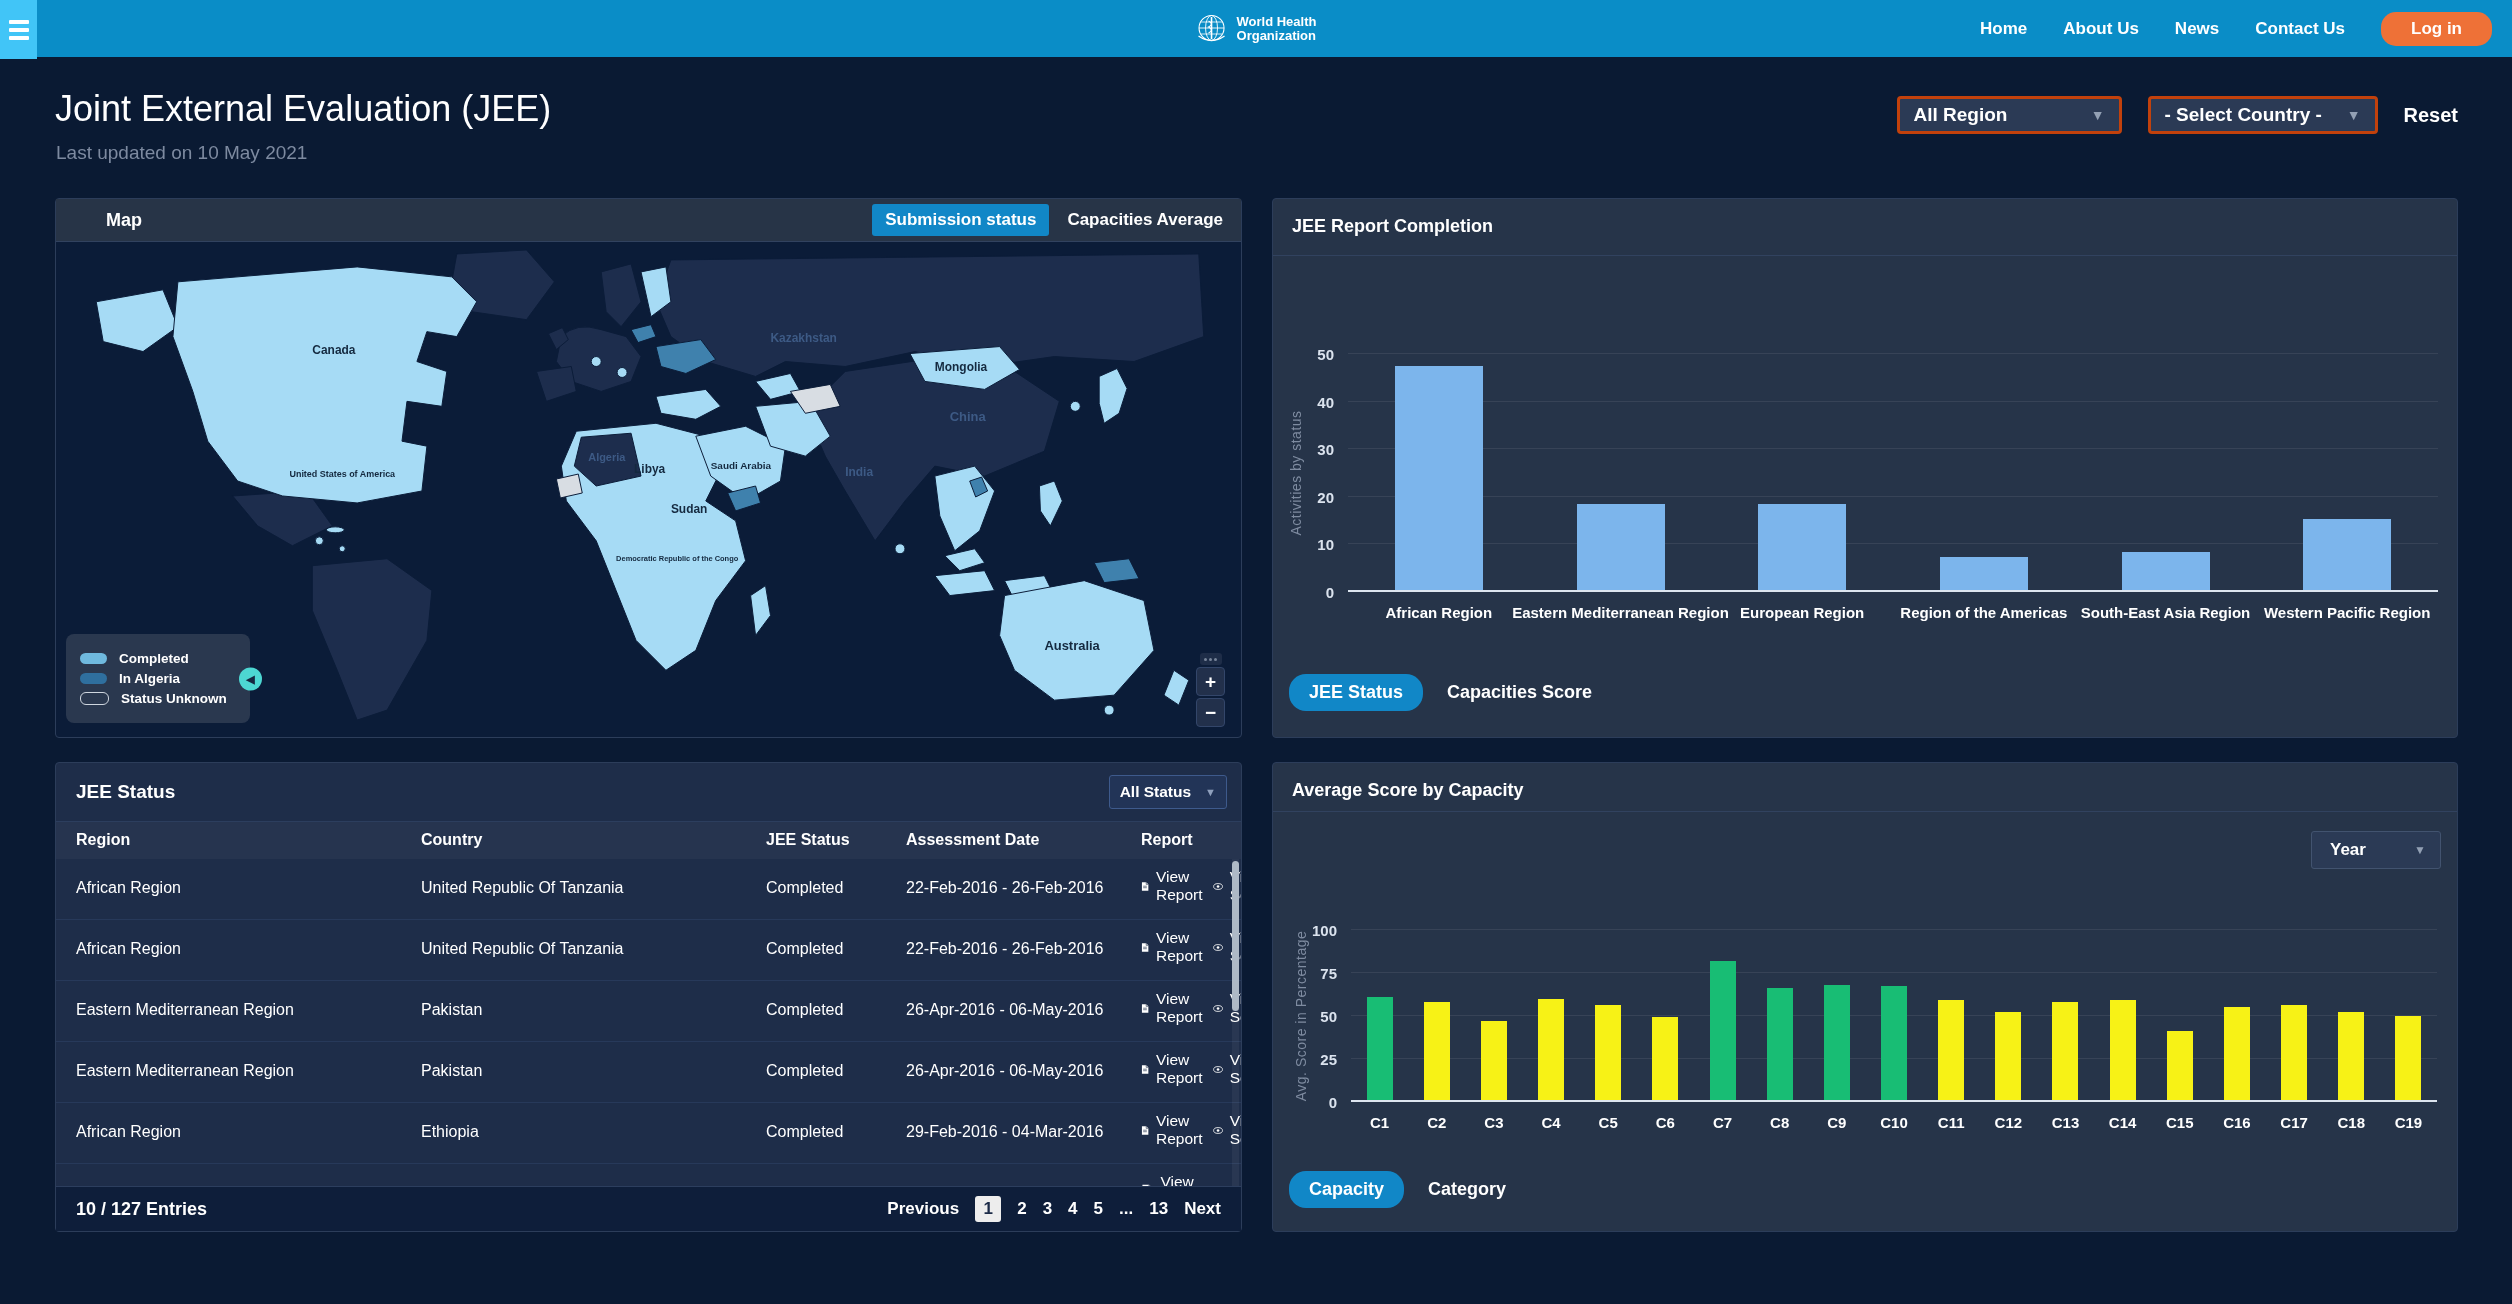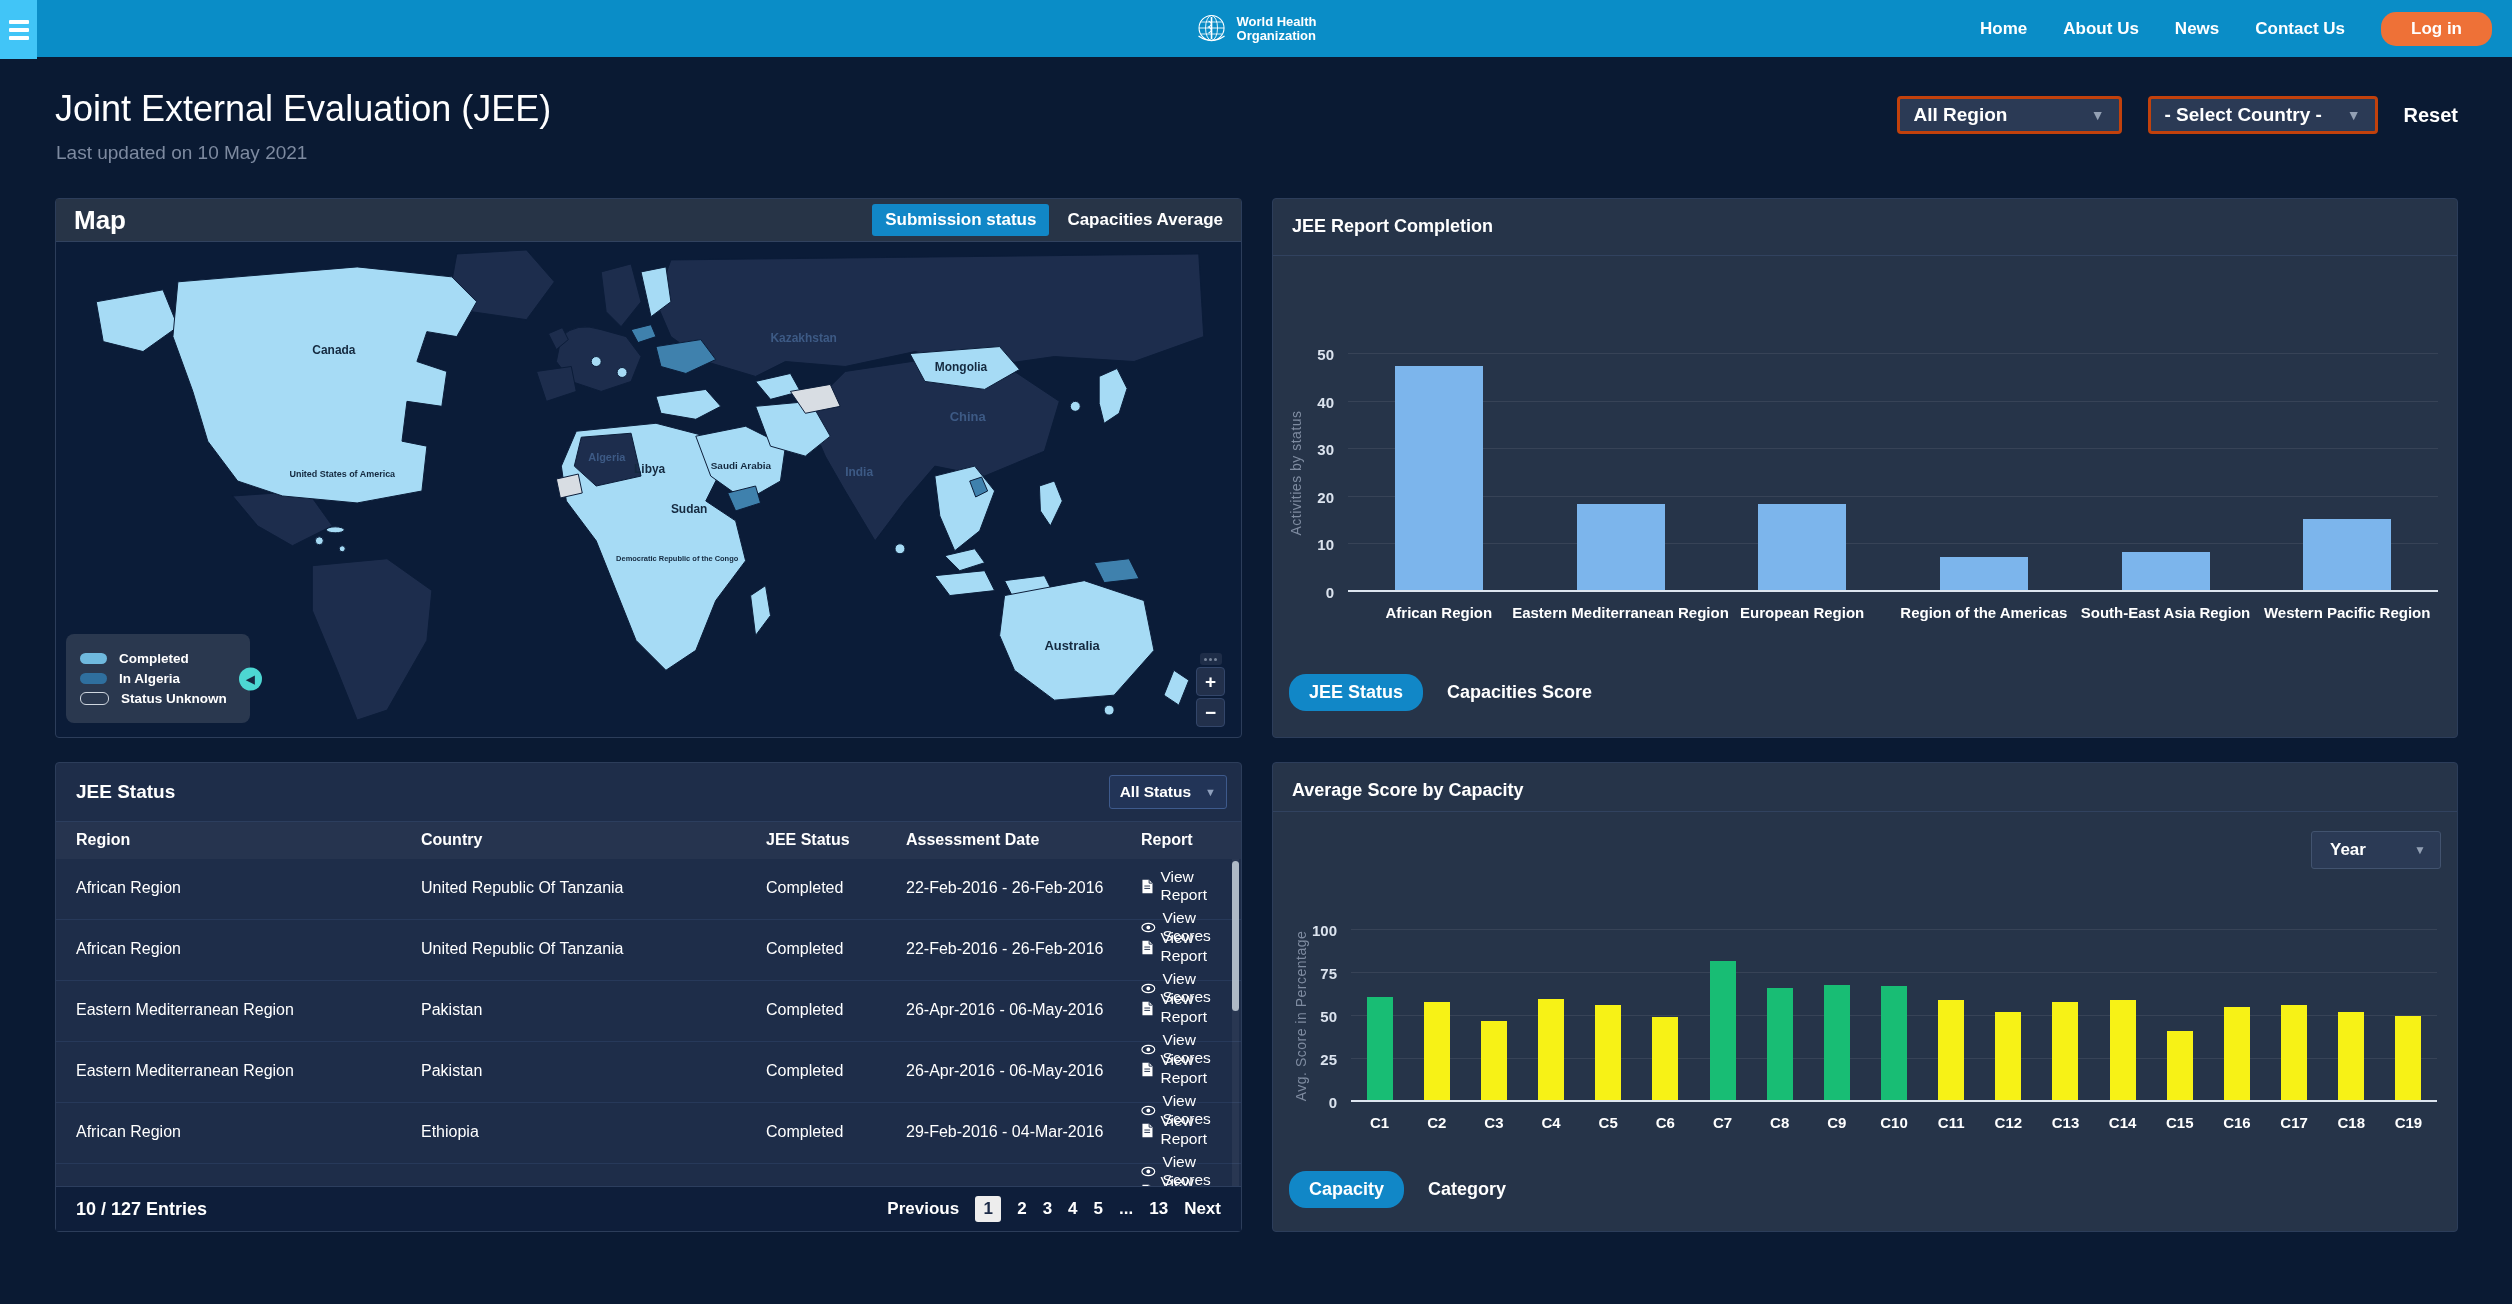--- a/index.html
+++ b/index.html
@@ -20,21 +20,21 @@
   .select{height:38px;background:#2b3a55;border:3px solid #c2410c;border-radius:4px;display:flex;align-items:center;justify-content:space-between;padding:0 14px;font-size:19px;font-weight:bold;cursor:pointer;box-sizing:border-box;}
   .select .caret{color:#93a0b4;font-size:14px;margin-left:16px;}
   .reset{font-size:20px;font-weight:bold;cursor:pointer;}
   
   .panel{position:absolute;border:1px solid #2c3d5a;border-radius:4px;box-sizing:border-box;}
   #map-panel{left:55px;top:198px;width:1187px;height:540px;background:#0b1c38;}
   #rc-panel{left:1272px;top:198px;width:1186px;height:540px;background:#263449;}
   #table-panel{left:55px;top:762px;width:1187px;height:470px;background:#1e2d49;}
   #cap-panel{left:1272px;top:762px;width:1186px;height:470px;background:#263449;}
   .panel-hd{height:42px;background:#273447;border-bottom:1px solid #31425f;display:flex;align-items:center;justify-content:space-between;padding:0 18px;}
-  .panel-hd .t{font-size:26px;font-weight:bold;}
+  .panel-hd .t{font-size:18px;font-weight:bold;margin-left:32px;}
   .toggle{display:flex;align-items:center;gap:18px;font-size:17px;font-weight:bold;}
   .pill-sq{background:#1187c7;border-radius:3px;padding:6px 13px;cursor:pointer;}
   .plainbtn{cursor:pointer;}
   
   .map-body{position:absolute;left:0;top:43px;right:0;bottom:0;}
   .legend{position:absolute;left:10px;bottom:14px;width:158px;background:rgba(44,57,80,.96);border-radius:8px;padding:12px 12px 12px 14px;}
   .legend-row{display:flex;align-items:center;gap:12px;margin:5px 0;}
   .legend-pill{width:27px;height:11px;border-radius:6px;}
   .legend-pill.outline{background:transparent;border:1.5px solid #cfd6df;}
   .legend-row span{font-size:13.5px;font-weight:bold;}
@@ -63,21 +63,21 @@
   .status-select .caret{color:#8fa0bd;font-size:11px;margin-left:14px;}
   .colhead{position:absolute;left:0;right:0;top:59px;height:37px;background:#26344f;}
   .colhead div{position:absolute;top:9px;font-size:16px;font-weight:bold;}
   .rows{position:absolute;left:0;right:0;top:96px;height:329px;overflow:hidden;}
   .trow{position:relative;height:60px;border-bottom:1px solid #27395a;font-size:16px;}
   .trow div{position:absolute;top:20px;}
   .c-region{left:20px;width:330px;}
   .c-country{left:365px;width:330px;}
   .c-status{left:710px;width:130px;}
   .c-date{left:850px;width:230px;}
-  .c-report{left:1085px;top:9px !important;display:flex;flex-direction:column;gap:5px;font-size:15.5px;}
+  .c-report{left:1085px;top:9px !important;display:flex;flex-direction:row;gap:5px;font-size:15.5px;}
   .rlink{display:flex;align-items:center;gap:7px;cursor:pointer;}
   .scrolltrack{position:absolute;right:2px;top:96px;width:7px;height:329px;background:rgba(255,255,255,.05);}
   .scrollthumb{position:absolute;right:2px;top:98px;width:7px;height:150px;background:#aeb9c6;border-radius:4px;cursor:grab;}
   .tbl-ft{position:absolute;left:0;right:0;bottom:0;height:45px;background:#0e1e3a;border-top:1px solid #2c3e5e;display:flex;align-items:center;justify-content:space-between;padding:0 20px;box-sizing:border-box;}
   .entries{font-size:18px;font-weight:bold;}
   .pager{display:flex;align-items:center;gap:16px;font-size:17px;font-weight:bold;}
   .pg{cursor:pointer;}
   .pg.active{background:#ededed;color:#1b2a47;width:26px;height:26px;display:flex;align-items:center;justify-content:center;border-radius:3px;}
   .yearsel{position:absolute;right:16px;top:68px;width:130px;height:38px;background:#2b3a55;border:1px solid #42536f;border-radius:3px;display:flex;align-items:center;justify-content:space-between;padding:0 14px 0 18px;font-size:17px;font-weight:bold;box-sizing:border-box;cursor:pointer;}
   .yearsel .caret{color:#93a0b4;font-size:12px;}

